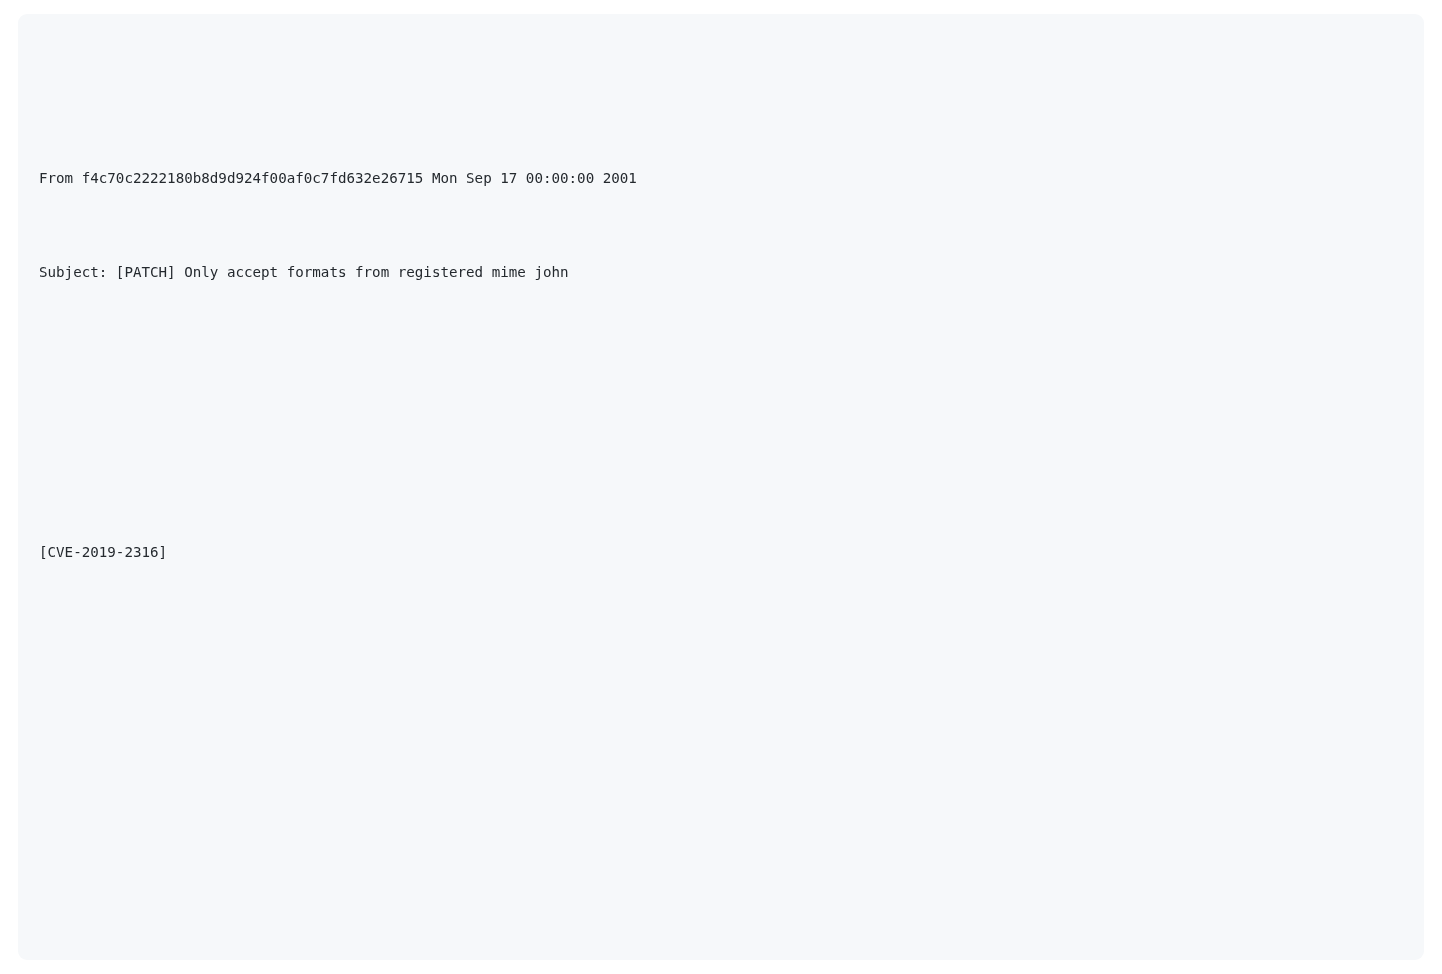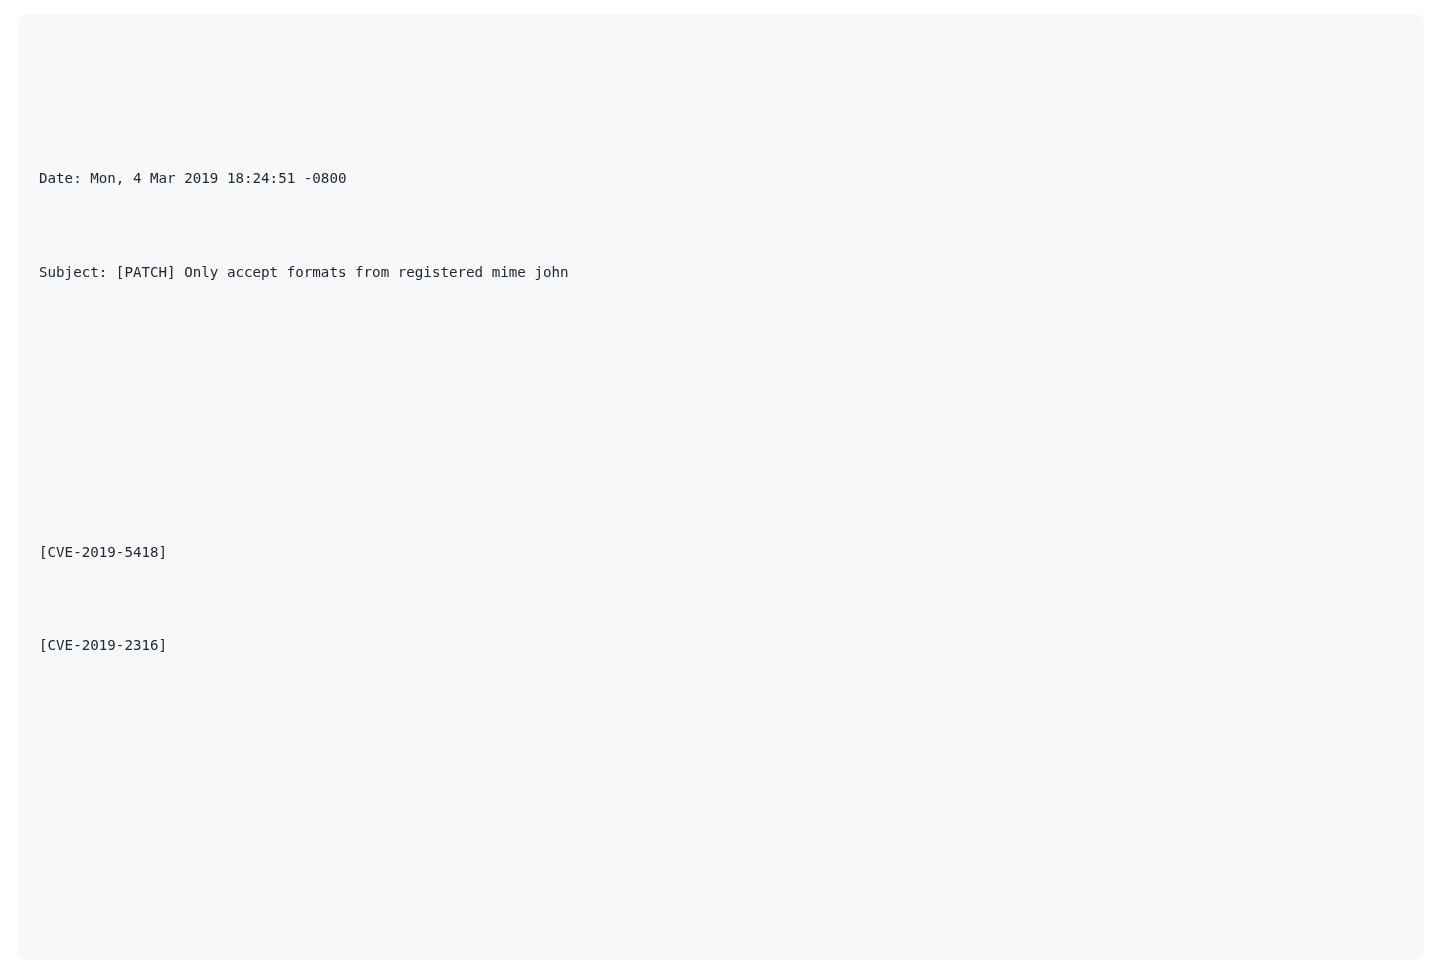--- a/index.html
+++ b/index.html
@@ -52,27 +52,26 @@
   .t-plain   { color: #24292e; }
   .t-blank   { color: #24292e; }
 </style>
 </head>
 <body>
 
 <div id="patch-card">
   <div id="patch-body">
 
     
-    <div class="ln"><span class="run t-plain">Date: Mon, 4 Mar 2019 18:24:51 -0800</span></div>
+    <div class="ln"><span class="run t-plain">From f4c70c2222180b8d9d924f00af0c7fd632e26715 Mon Sep 17 00:00:00 2001</span></div>
     <div class="ln"><span class="run t-plain">Subject: [PATCH] Only accept formats from registered mime john</span></div>
 
     <div class="ln"><span class="run t-blank"> </span></div>
 
     
-    <div class="ln"><span class="run t-plain">[CVE-2019-5418]</span></div>
     <div class="ln"><span class="run t-plain">[CVE-2019-2316]</span></div>
 
     
     
 
     
     
     
     
     

